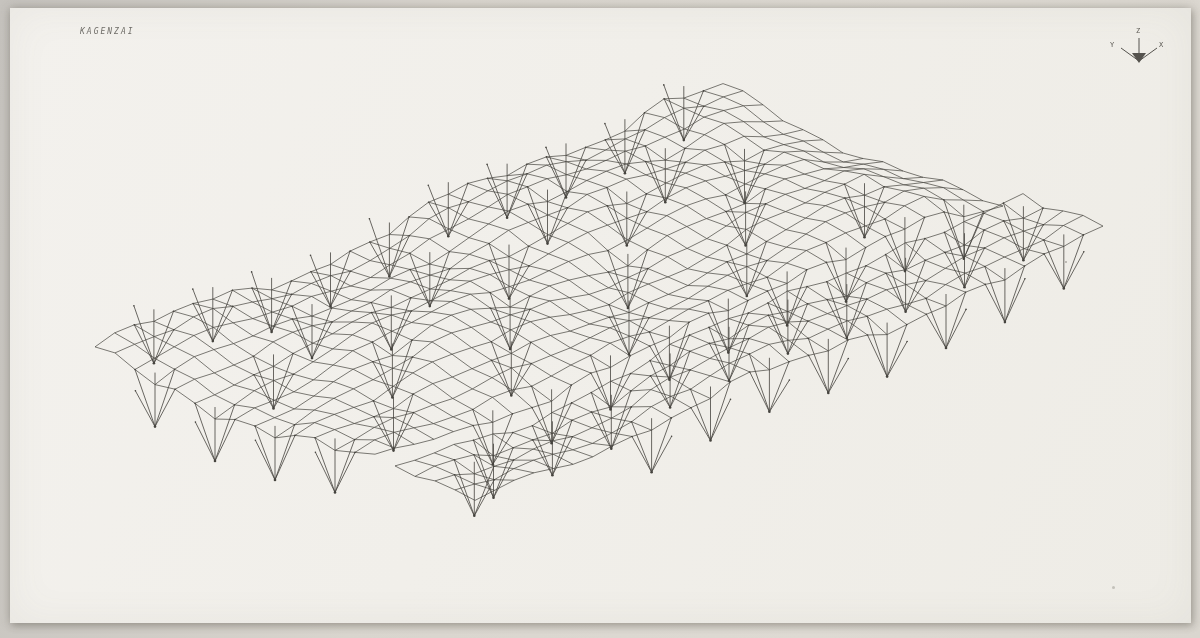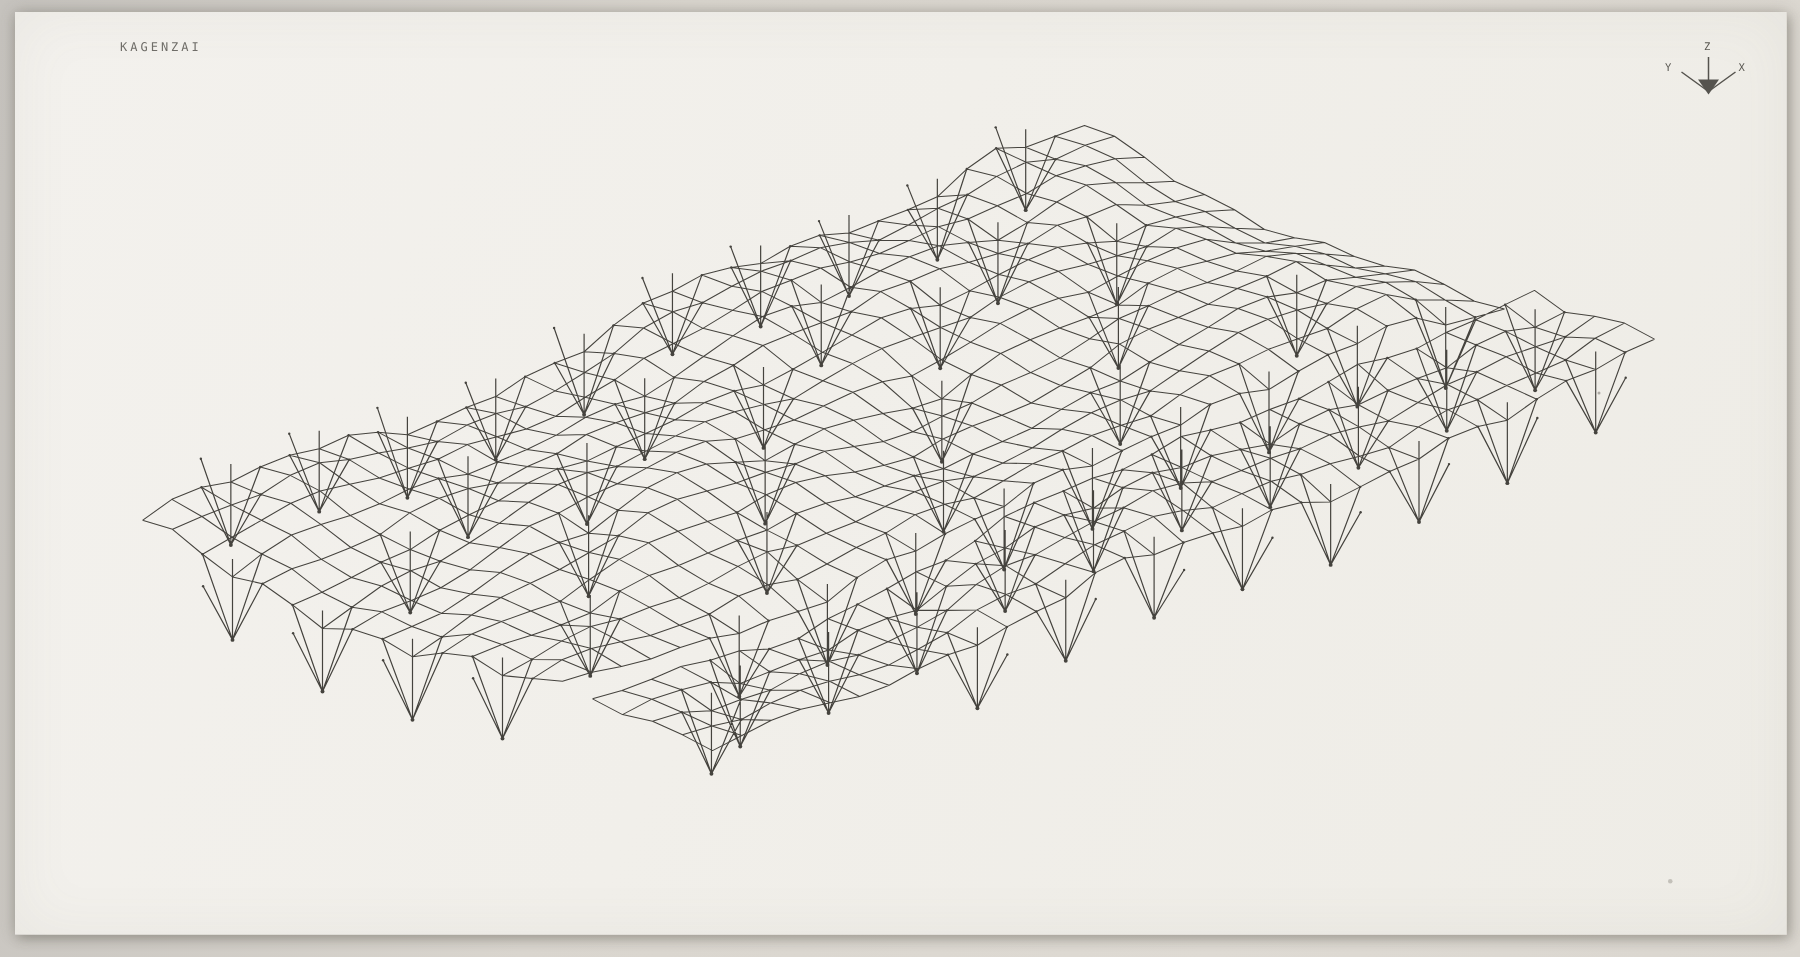--- a/index.html
+++ b/index.html
@@ -9,21 +9,21 @@
     background:linear-gradient(100deg,#c6c3be 0%,#d9d5ce 35%,#dedad3 70%,#dad6cf 100%);
   }
   .stage{position:relative;width:1200px;height:638px;}
   .paper{
     position:absolute;left:10px;top:8px;width:1181px;height:615px;
     background:linear-gradient(115deg,#f3f1ed 0%,#f1efea 45%,#eeece6 100%);
     box-shadow:0 0 10px rgba(80,75,65,.30), 2px 3px 7px rgba(80,75,65,.28), inset 0 0 40px rgba(120,115,100,.07);
   }
   .plot-title{
     position:absolute;left:80px;top:27px;
-    font-size:8px;letter-spacing:2px;color:#6f6d68;white-space:nowrap;
+    font-size:8px;letter-spacing:2px;color:#6f6d68;white-space:nowrap;font-style:italic;
   }
   .axis-label{
     position:absolute;font-size:7px;color:#5a5852;letter-spacing:0;
   }
   .axis-z{left:1136px;top:27px;}
   .axis-y{left:1110px;top:41px;}
   .axis-x{left:1159px;top:41px;}
   svg.plot{position:absolute;left:0;top:0;width:1200px;height:638px;pointer-events:none;}
   .speck{position:absolute;border-radius:50%;background:rgba(95,92,84,.45);}
   .speck-1{left:1065px;top:261px;width:2px;height:2px;}

